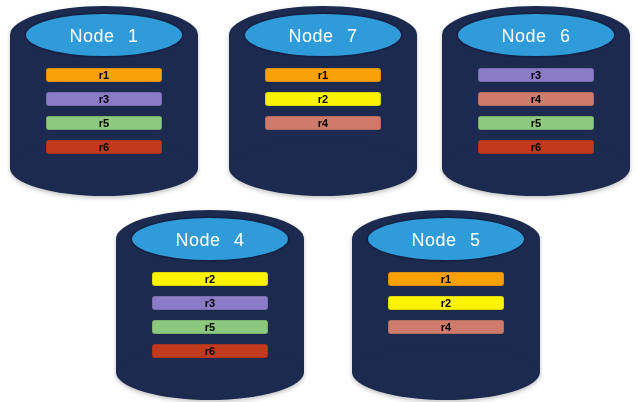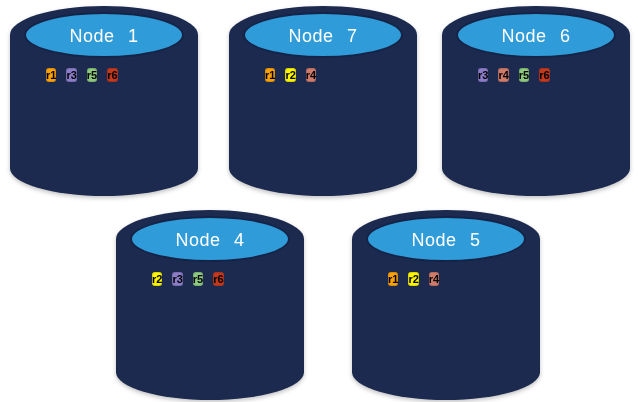--- a/index.html
+++ b/index.html
@@ -30,21 +30,21 @@
     box-sizing:border-box;
   }
   .node-title{
     position:absolute;top:6px;left:14px;right:14px;height:48px;
     display:flex;align-items:center;justify-content:center;
     color:#ffffff;font-size:18px;font-weight:normal;word-spacing:0.45em;
     letter-spacing:0.5px;
   }
   .bars{
     position:absolute;top:62px;left:36px;right:36px;
-    display:flex;gap:10px;
+    display:flex;flex-direction:column;gap:10px;
   }
   .bar{
     height:14px;border-radius:3px;
     display:flex;align-items:center;justify-content:center;
     color:#000000;font-size:11px;font-weight:bold;
     box-shadow:inset 0 0 0 1px rgba(0,0,0,0.12);
   }
 </style>
 </head>
 <body>

